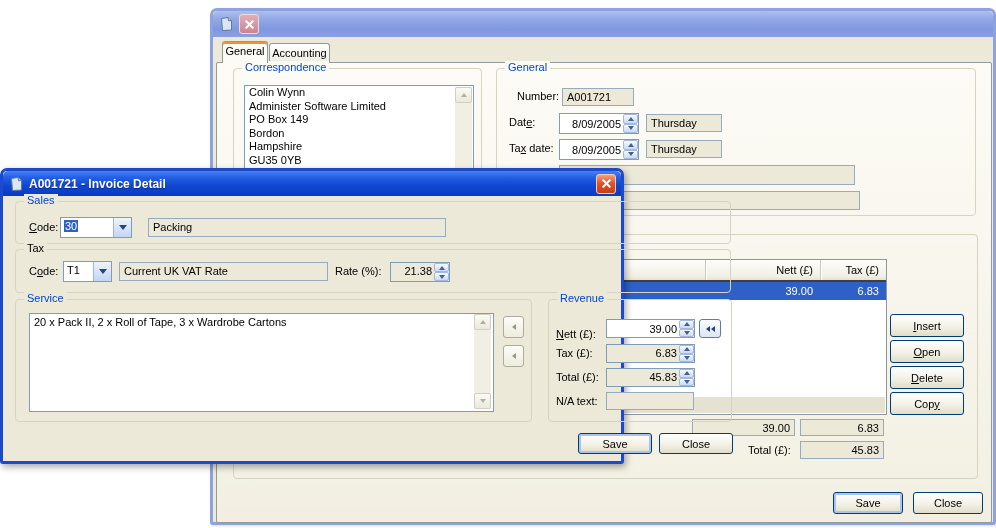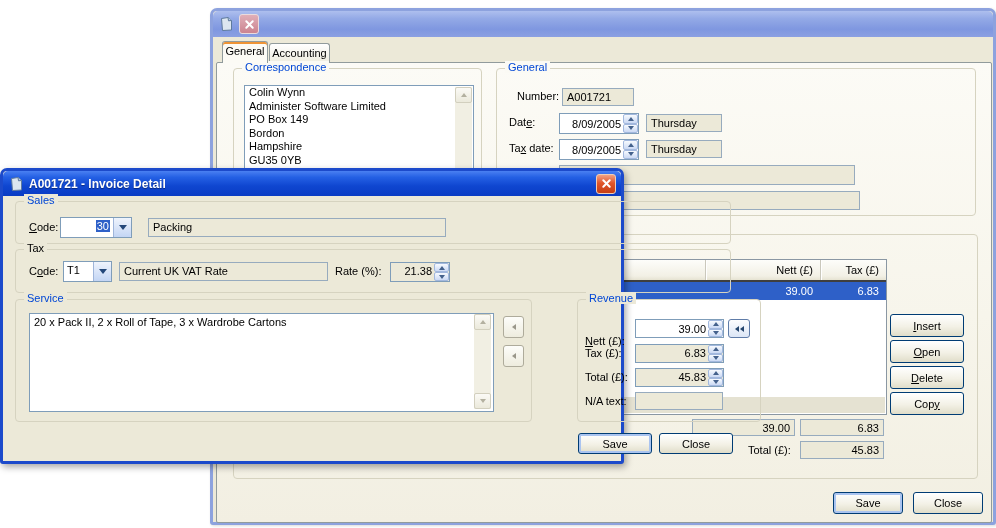--- a/index.html
+++ b/index.html
@@ -203,21 +203,21 @@
       <span class="closebtn close-active">
         <svg width="11" height="11" viewBox="0 0 12 12">
             <path d="M2.5 2.5 L9.5 9.5 M9.5 2.5 L2.5 9.5" stroke="#fff" stroke-width="2.2" stroke-linecap="round"></path>
           </svg>
       </span>
     </div>
 
     <div class="group" style="left:12px;top:30px;width:716px;height:43px;">
       <span class="glabel gl-face">Sales</span>
       <span class="label" style="left:13px;top:19px;"><span></span><span class="u">C</span><span>ode:</span></span>
-      <div class="combo" style="left:44px;top:15px;width:72px;height:21px;text-align:right;">
+      <div class="combo" style="left:44px;top:15px;width:72px;height:21px;">
         <span class="cb-val"><span class="hl">30</span></span>
         <span class="cb-btn">
             <i class="tri-cb"></i>
           </span>
       </div>
       <div class="field" style="left:132px;top:16px;width:298px;height:19px;">Packing</div>
     </div>
 
     <div class="group" style="left:12px;top:78px;width:716px;height:44px;">
       <span class="glabel dark gl-face">Tax</span>
@@ -255,24 +255,24 @@
           </span>
       </div>
       <div class="sq-btn" style="left:487px;top:16px;width:21px;height:22px;">
           <i class="tri-lf"></i>
         </div>
       <div class="sq-btn" style="left:487px;top:45px;width:21px;height:22px;">
           <i class="tri-lf"></i>
         </div>
     </div>
 
-    <div class="group" style="left:545px;top:128px;width:184px;height:123px;margin-left:29px;">
+    <div class="group" style="left:545px;top:128px;width:184px;height:123px;">
       <span class="glabel gl-face">Revenue</span>
 
-      <span class="label" style="left:7px;top:35px;"><span></span><span class="u">N</span><span>ett (£):</span></span>
+      <span class="label" style="left:7px;top:28px;"><span></span><span class="u">N</span><span>ett (£):</span></span>
       <div class="spinfield" style="left:57px;top:19px;width:89px;height:19px;">
         <input class="sf-val" value="39.00" style="">
         <span class="spin">
           <span class="sbtn">
               <i class="tri-up"></i>
             </span>
           <span class="sbtn">
               <i class="tri-dn"></i>
             </span>
         </span>

